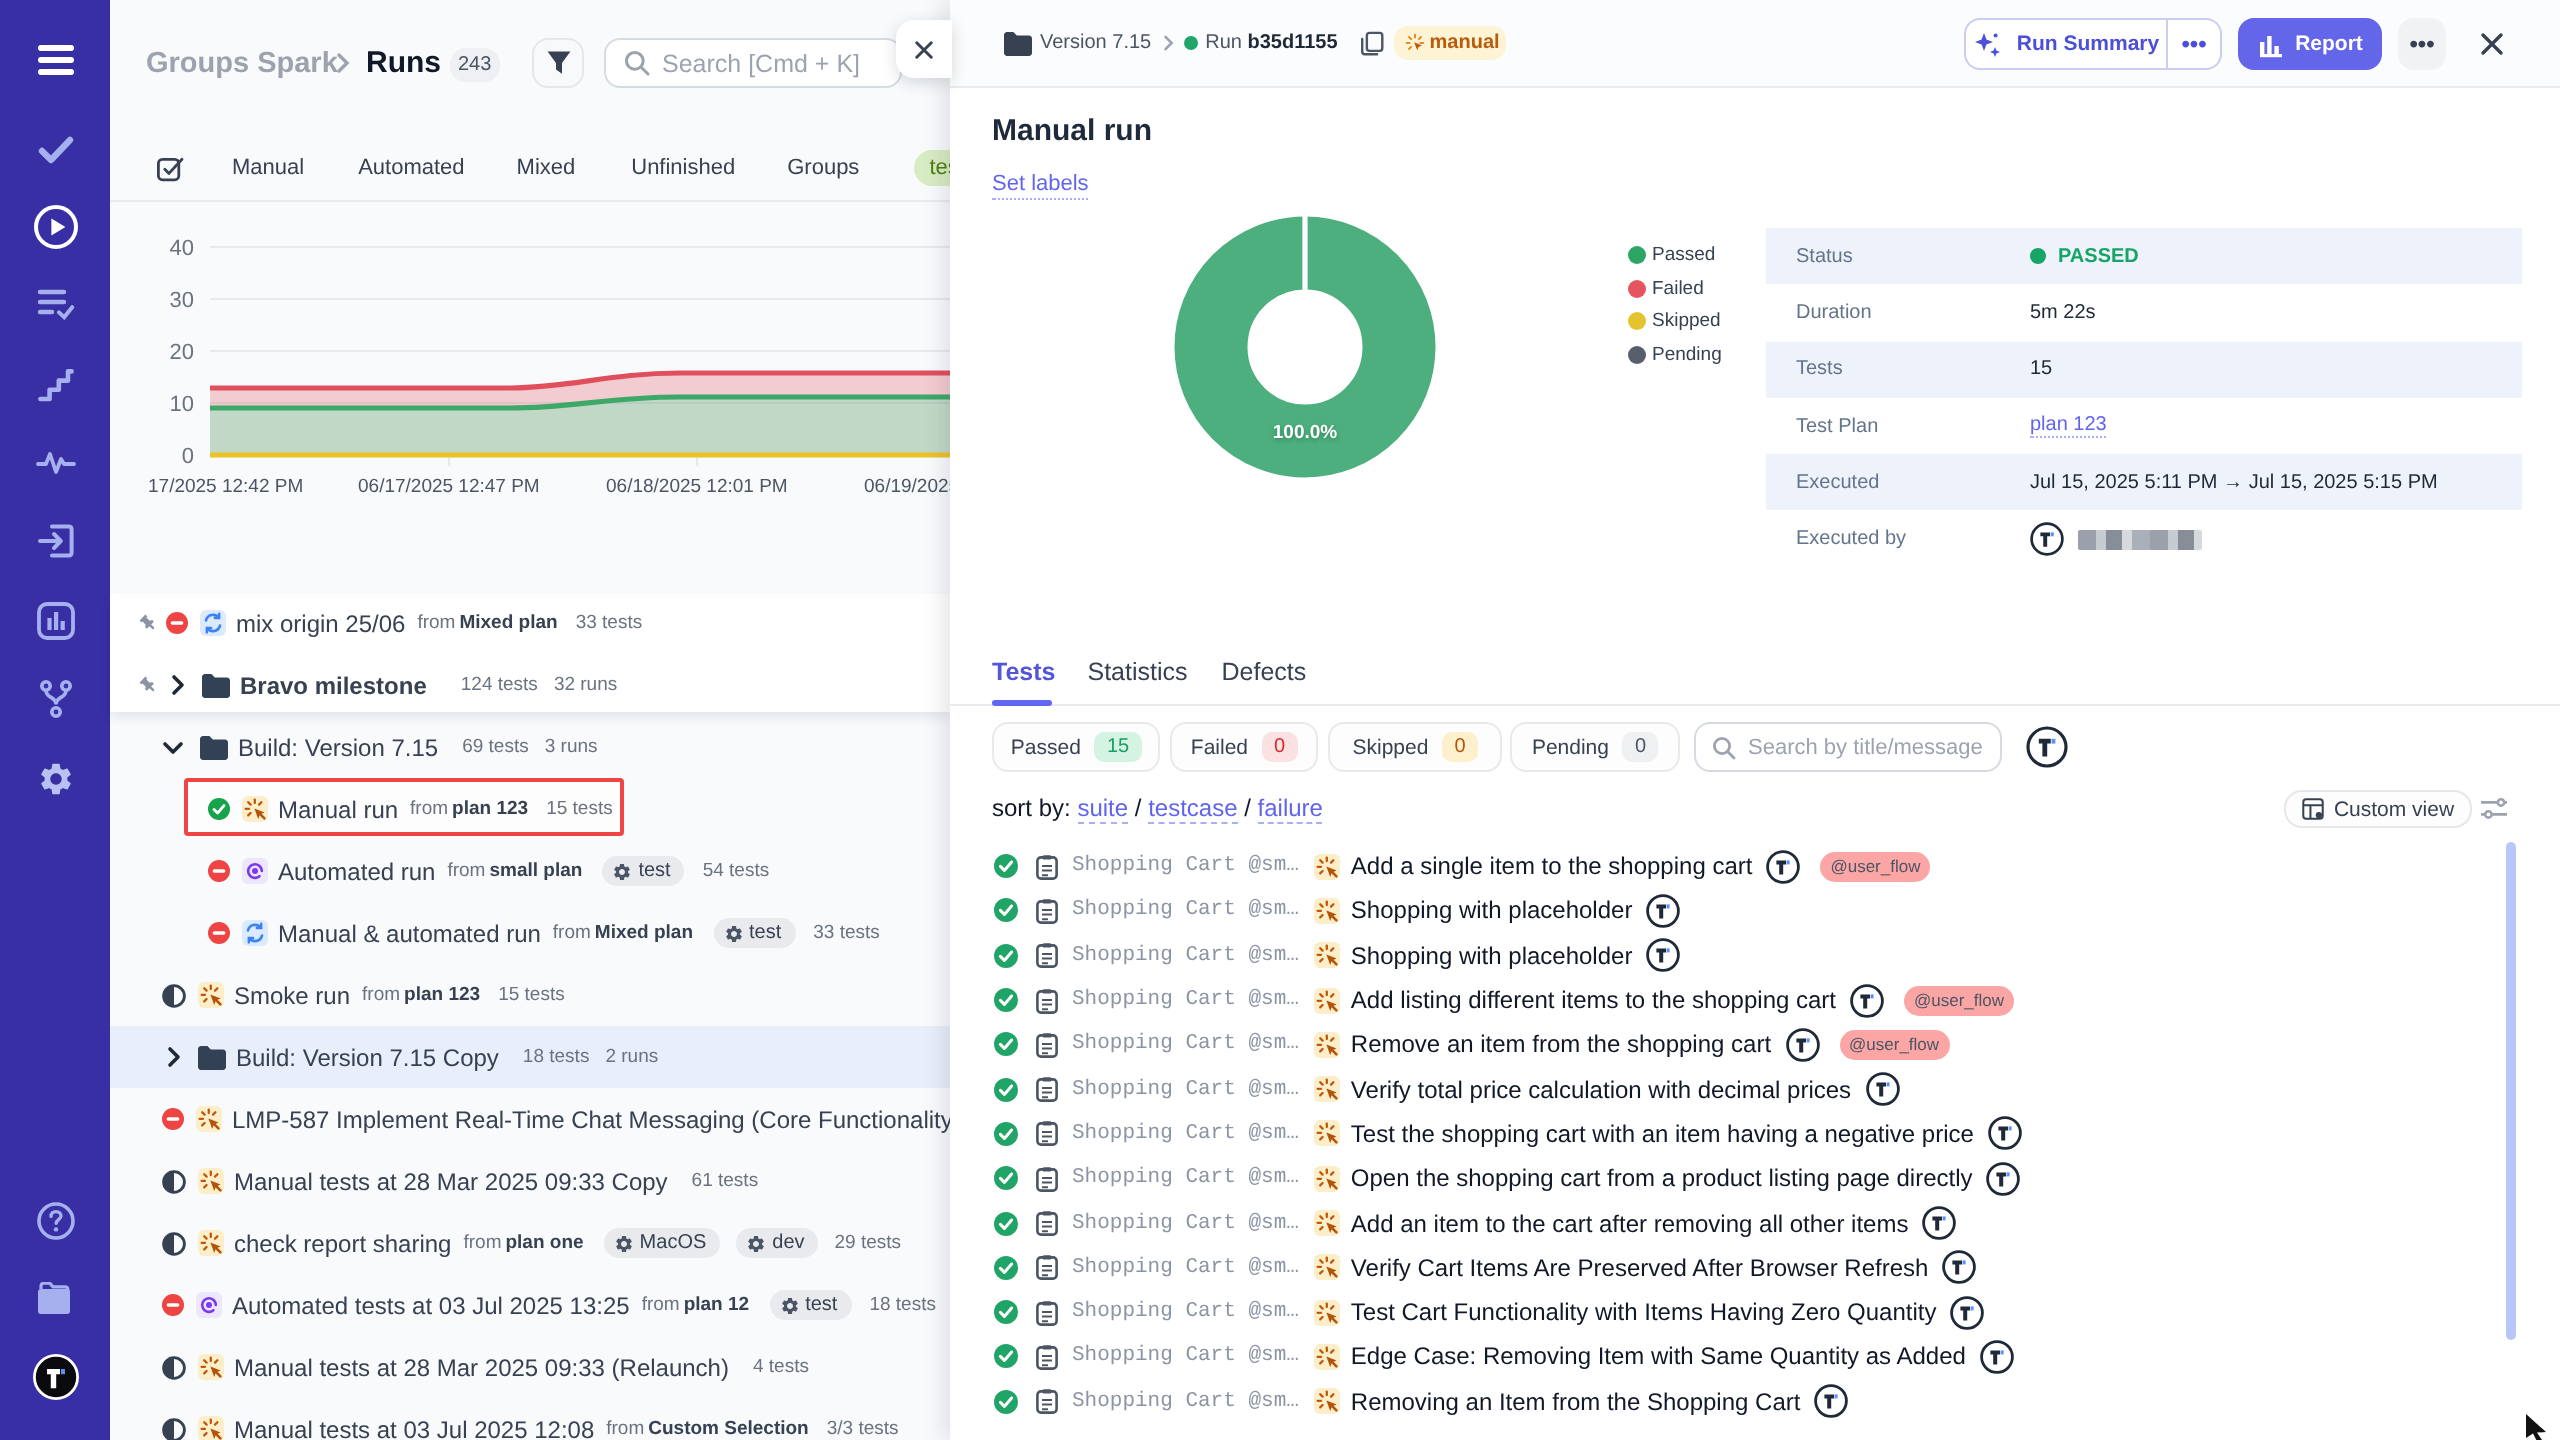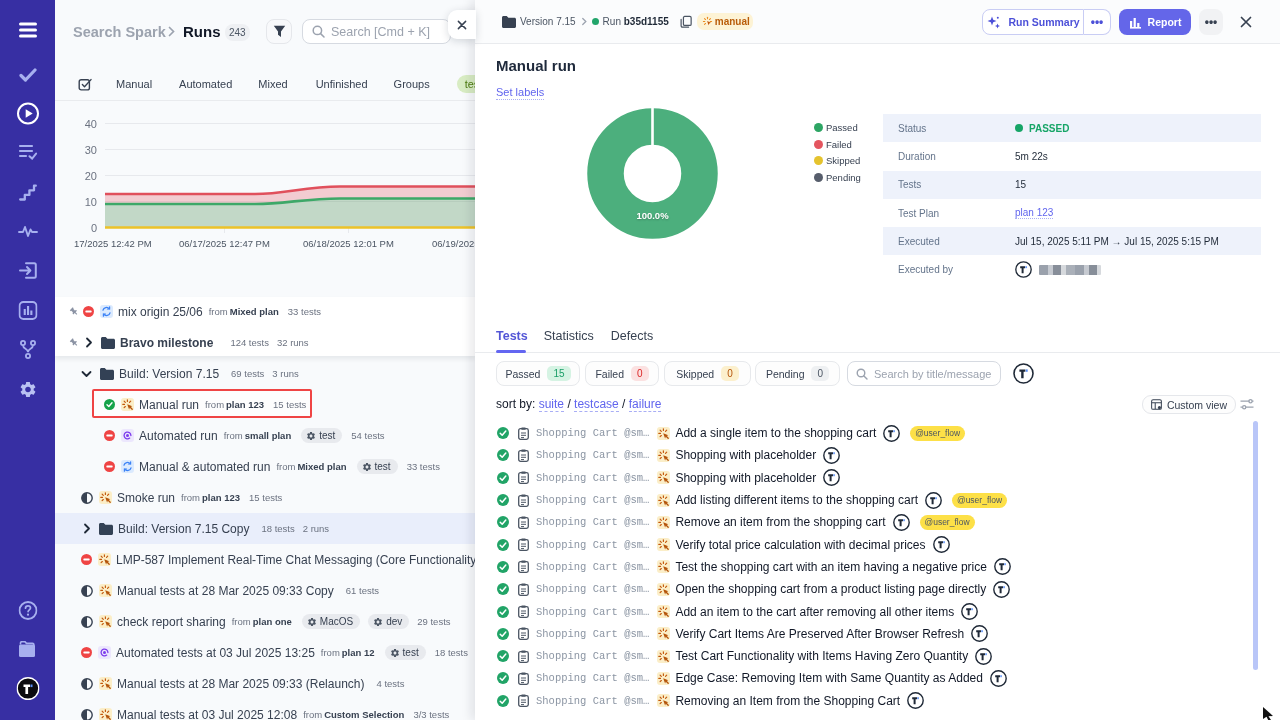--- a/index.html
+++ b/index.html
@@ -80,21 +80,21 @@
 #fsearch { position:absolute; left:372px; top:361px; width:154px; height:25px; border:1px solid #d6dae1; border-radius:8px; background:#fff; display:flex; align-items:center; padding-left:8px; color:#9ca3af; font-size:11px; overflow:hidden; white-space:nowrap; }
 
 #sortrow { position:absolute; left:21px; top:397px; font-size:12px; color:#111827; }
 #sortrow a { color:#6165ee; border-bottom:1px dashed #a9aef5; }
 #customview { position:absolute; left:667px; top:395px; width:94px; height:19px; border:1px solid #e5e7eb; border-radius:9px; background:#fdfdfd; display:flex; align-items:center; justify-content:center; gap:5px; font-size:10.5px; color:#374151; }
 
 
 .test { position:absolute; left:0; width:790px; height:22.3px; display:flex; align-items:center; white-space:nowrap; overflow:hidden; }
 .test .mono { font-family:Liberation Mono, monospace; font-size:10.5px; color:#8b95a3; margin-left:7px; }
 .test .title { font-size:12px; color:#111827; margin-left:5px; }
-.test .pill { background:#fde047; border-radius:8px; font-size:8.5px; color:#4b5563; padding:2.5px 5px; margin-left:10px; }
+.test .pill { background:#fca5a5; border-radius:8px; font-size:8.5px; color:#4b5563; padding:2.5px 5px; margin-left:10px; }
 #scrollbar { position:absolute; left:778px; top:421px; width:5px; height:249px; background:#b9c6f8; border-radius:3px; }
 
 
 #xcard { position:absolute; left:448px; top:10px; width:28px; height:29px; background:#fff; border-radius:9px 0 0 9px; box-shadow:0 2px 8px rgba(15,23,42,.16); display:flex; align-items:center; justify-content:center; }
 </style>
 </head>
 <body>
 <div id="root">
 
 <div id="sidebar">
@@ -162,21 +162,21 @@
       </svg>
   <svg style="top:677px" width="23" height="23" viewBox="0 0 23 23">
         <circle cx="11.5" cy="11.5" r="10.8" fill="#0b0b0f" stroke="#fff" stroke-width="1.4"></circle>
         <path d="M7 7.5h6.5v2.6h-1.9v7h-2.7v-7H7z" fill="#fff"></path>
         <rect x="14" y="7.5" width="2" height="2.6" fill="#5b8ff5"></rect>
       </svg>
 </div>
 
 <div id="left">
   <div id="lp-head">
-    <span class="abs bc-gray" style="left:18px; top:24px;">Search Spark</span>
+    <span class="abs bc-gray" style="left:18px; top:24px;">Groups Spark</span>
     <svg class="abs" style="left:112px; top:26px;" width="9" height="11" viewBox="0 0 9 11">
           <path d="M2.5 1.5l4 4-4 4" stroke="#9ca3af" stroke-width="1.7" fill="none" stroke-linecap="round"></path>
         </svg>
     <span class="abs bc-dark" style="left:128px; top:23px;">Runs</span>
     <span class="abs badge243" style="left:170px; top:24px;">243</span>
     <div id="filterbtn">
           <svg width="13" height="13" viewBox="0 0 13 13">
             <path d="M.8.8h11.4L8 6.5v5.4L5 9.8V6.5z" fill="#374151"></path>
           </svg>
         </div>

